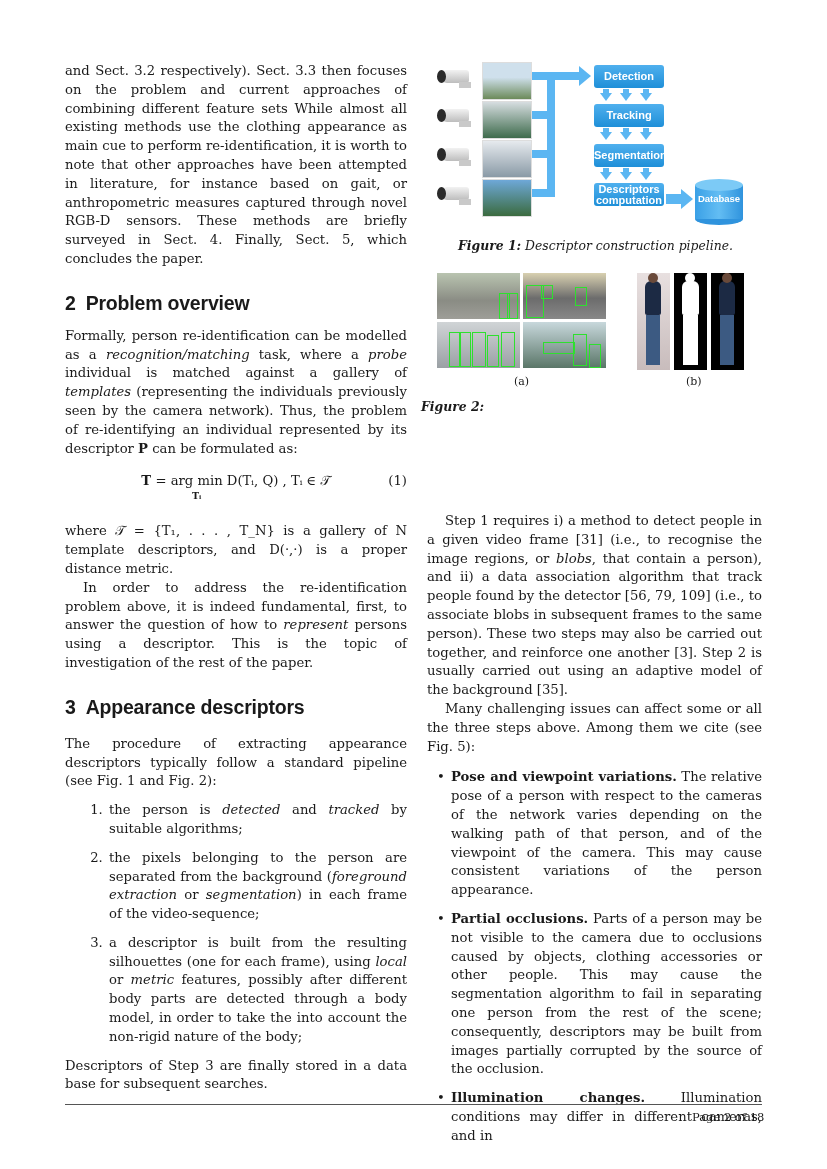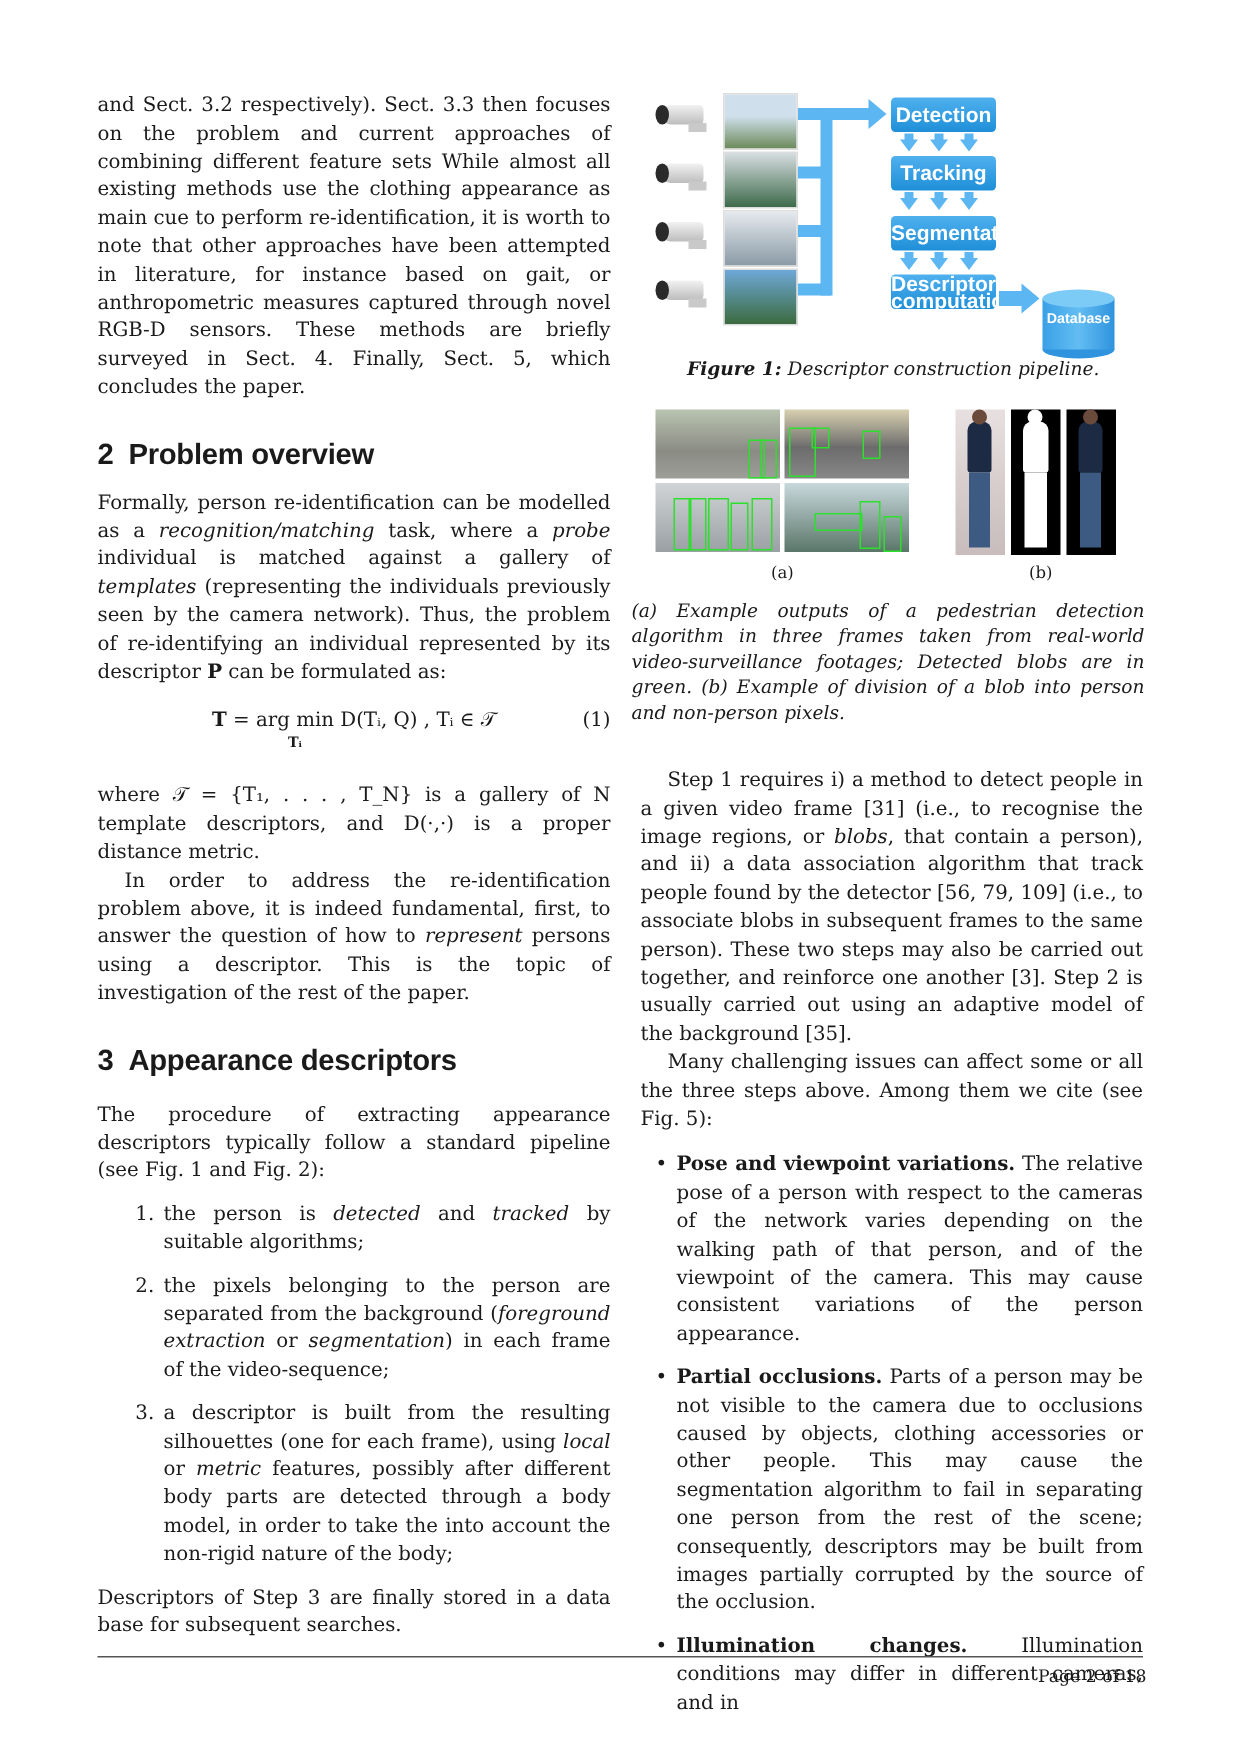--- a/index.html
+++ b/index.html
@@ -32,25 +32,25 @@
   
   .fig1 { position: absolute; left: 437px; top: 62px; width: 320px; height: 160px; }
   .cam { position: absolute; width: 38px; height: 26px; }
   .cam .body { position: absolute; left: 4px; top: 4px; width: 28px; height: 13px; background: linear-gradient(#f2f2f2,#bdbdbd); border-radius: 6px 3px 3px 6px; }
   .cam .lens { position: absolute; left: 0px; top: 4px; width: 9px; height: 13px; background: #2a2a2a; border-radius: 50%; }
   .cam .mount { position: absolute; left: 22px; top: 16px; width: 12px; height: 6px; background: #c9c9c9; }
   .thumb { position: absolute; width: 48px; height: 36px; border: 1px solid #ddd; }
   .bar-v { position: absolute; background: #5bb6f2; }
   .stage { position: absolute; left: 157px; width: 70px; height: 23px; background: linear-gradient(#4fb0ee,#1f8fd8);
     border-radius: 3px; color: #ffffff; font-family: "Liberation Sans", "DejaVu Sans", sans-serif; font-weight: bold;
-    font-size: 14px; text-align: center; line-height: 23px; }
+    font-size: 11px; text-align: center; line-height: 23px; }
   .stage.two { line-height: 11px; padding-top: 1px; height: 22px; }
   .darrow { position: absolute; width: 0; height: 0; border-left: 6px solid transparent; border-right: 6px solid transparent; border-top: 8px solid #5bb6f2; }
   .dstem { position: absolute; width: 6px; height: 5px; background: #5bb6f2; }
-  .db { position: absolute; left: 258px; top: 131px; width: 60px; height: 44px; }
+  .db { position: absolute; left: 258px; top: 117px; width: 60px; height: 44px; }
   .db .cyl { position: absolute; left: 0; top: 6px; width: 48px; height: 34px; background: linear-gradient(90deg,#3aa0e6,#63bdf3,#2f93dd); }
   .db .top { position: absolute; left: 0; top: 0; width: 48px; height: 12px; border-radius: 50%; background: #7ccaf6; }
   .db .bot { position: absolute; left: 0; top: 34px; width: 48px; height: 12px; border-radius: 50%; background: #2f93dd; }
   .db .lbl { position: absolute; left: 0; top: 14px; width: 48px; text-align: center; color: #fff; font-family: "Liberation Sans", "DejaVu Sans", sans-serif; font-weight: bold; font-size: 9.5px; }
   .harrow { position: absolute; width: 0; height: 0; border-top: 10px solid transparent; border-bottom: 10px solid transparent; border-left: 12px solid #5bb6f2; }
 
   .caption { position: absolute; font-size: 12.4px; line-height: 17px; }
   .caption b { font-weight: bold; font-style: italic; }
   .cap1 { left: 458px; top: 237px; }
   .cap2 { left: 421px; top: 398px; width: 342px; display: flex; }
@@ -208,21 +208,21 @@
   </div>
   <div class="panel" style="left:74px;background:#000;">
     <div style="position:absolute;left:8px;top:8px;width:16px;height:34px;background:#1c2a44;border-radius:6px 6px 2px 2px;"></div>
     <div style="position:absolute;left:11px;top:0;width:10px;height:10px;background:#6a4a3a;border-radius:50%;"></div>
     <div style="position:absolute;left:9px;top:42px;width:14px;height:50px;background:#3c5a82;"></div>
   </div>
 </div>
 <div class="sublabel" style="left:686px;top:375px;">(b)</div>
 
 <div class="caption cap2">
-  <span class="text">(a) Example outputs of a pedestrian detection algorithm in three frames taken from real-world video-surveillance footages; Detected blobs are in green. (b) Example of division of a blob into person and non-person pixels.</span>
+  <b class="label">Figure 2:</b>
 </div>
 
 <div class="col col-right">
   <p class="indent"><span>Step 1 requires i) a method to detect people in a given video frame [31] (i.e., to recognise the image regions, or </span><i>blobs</i><span>, that contain a person), and ii) a data association algorithm that track people found by the detector [56, 79, 109] (i.e., to associate blobs in subsequent frames to the same person). These two steps may also be carried out together, and reinforce one another [3]. Step 2 is usually carried out using an adaptive model of the background [35].</span></p>
   <p class="indent">Many challenging issues can affect some or all the three steps above. Among them we cite (see Fig. 5):</p>
   <ul>
     <li><b>Pose and viewpoint variations.</b><span> The relative pose of a person with respect to the cameras of the network varies depending on the walking path of that person, and of the viewpoint of the camera. This may cause consistent variations of the person appearance.</span></li>
     <li><b>Partial occlusions.</b><span> Parts of a person may be not visible to the camera due to occlusions caused by objects, clothing accessories or other people. This may cause the segmentation algorithm to fail in separating one person from the rest of the scene; consequently, descriptors may be built from images partially corrupted by the source of the occlusion.</span></li>
     <li><b>Illumination changes.</b><span> Illumination conditions may differ in different cameras, and in</span></li>
   </ul>

